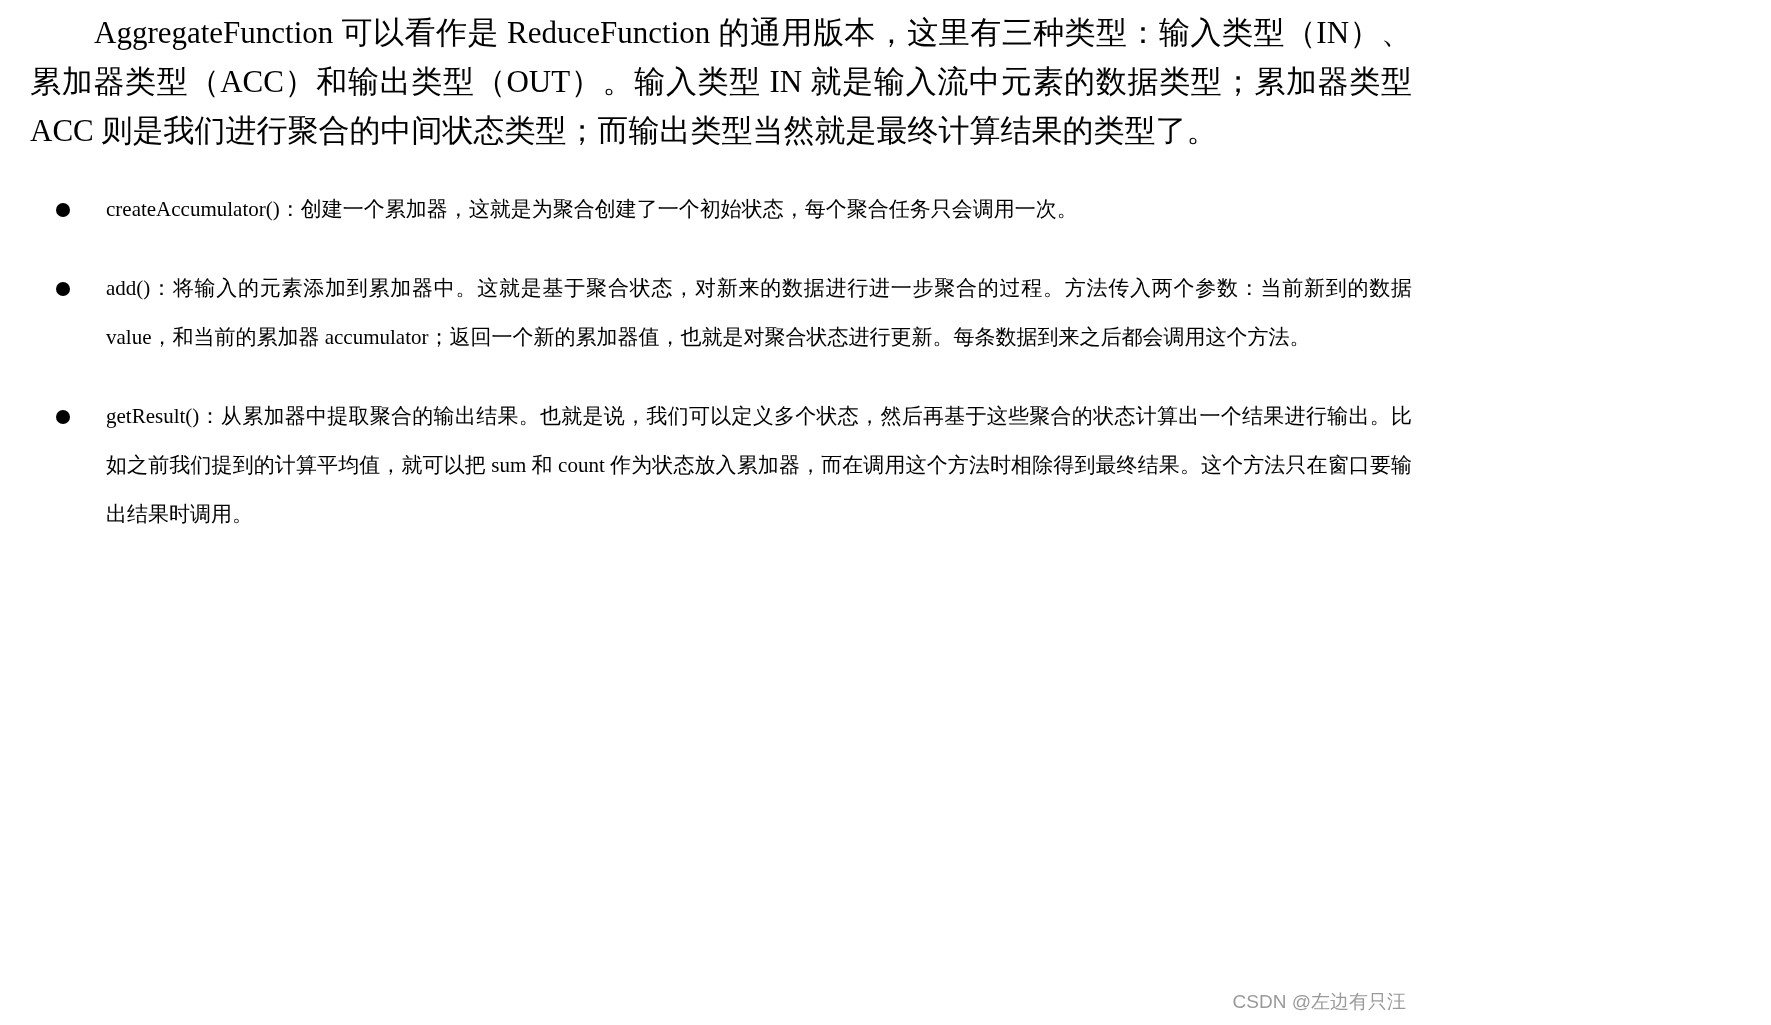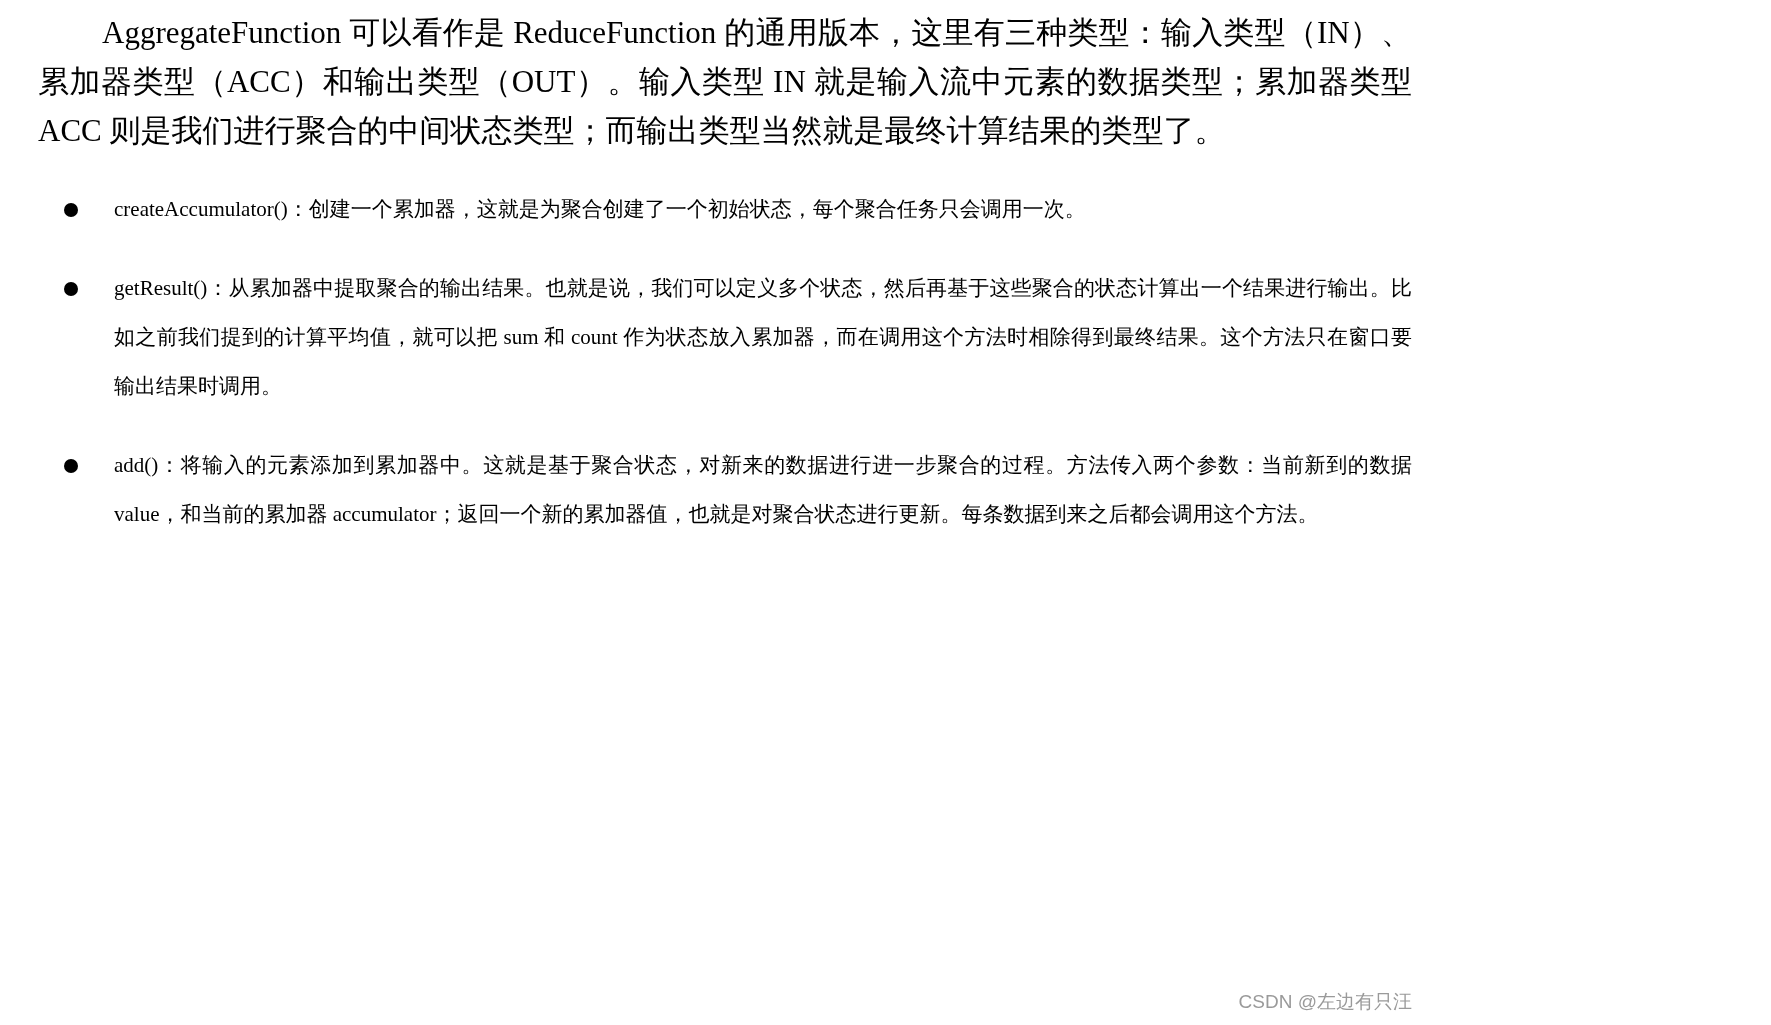--- a/index.html
+++ b/index.html
@@ -12,21 +12,21 @@
     height: 1025px;
     font-family: "Liberation Serif", "DejaVu Serif", serif;
     color: #000000;
     position: relative;
     overflow: hidden;
   }
   .page {
     box-sizing: border-box;
     width: 1442px;
     height: 1025px;
-    padding: 8px 30px 0 38px;
+    padding: 8px 30px 0 30px;
     position: relative;
   }
   .para {
     font-size: 31px;
     line-height: 49px;
     text-align: justify;
     text-justify: inter-ideograph;
     margin: 0 0 0 0;
     letter-spacing: 0px;
   }
@@ -58,21 +58,21 @@
     width: 14px;
     height: 14px;
     background: #000000;
     border-radius: 50%;
   }
   .bullet-item .body {
     display: block;
   }
   .watermark {
     position: absolute;
-    right: 30px;
+    right: 36px;
     bottom: 10px;
     font-family: "Liberation Sans", "DejaVu Sans", sans-serif;
     font-size: 19px;
     color: #9a9a9a;
     white-space: nowrap;
   }
 </style>
 </head>
 <body>
 
@@ -81,22 +81,22 @@
   <p class="para first">AggregateFunction 可以看作是 ReduceFunction 的通用版本，这里有三种类型：输入类型（IN）、累加器类型（ACC）和输出类型（OUT）。输入类型 IN 就是输入流中元素的数据类型；累加器类型 ACC 则是我们进行聚合的中间状态类型；而输出类型当然就是最终计算结果的类型了。</p>
 
 
   <ul class="bullet-list">
     <li class="bullet-item">
       <span class="dot"></span>
       <span class="body">createAccumulator()：创建一个累加器，这就是为聚合创建了一个初始状态，每个聚合任务只会调用一次。</span>
     </li>
     <li class="bullet-item">
       <span class="dot"></span>
-      <span class="body">getResult()：从累加器中提取聚合的输出结果。也就是说，我们可以定义多个状态，然后再基于这些聚合的状态计算出一个结果进行输出。比如之前我们提到的计算平均值，就可以把 sum 和 count 作为状态放入累加器，而在调用这个方法时相除得到最终结果。这个方法只在窗口要输出结果时调用。</span>
+      <span class="body">add()：将输入的元素添加到累加器中。这就是基于聚合状态，对新来的数据进行进一步聚合的过程。方法传入两个参数：当前新到的数据 value，和当前的累加器 accumulator；返回一个新的累加器值，也就是对聚合状态进行更新。每条数据到来之后都会调用这个方法。</span>
     </li>
     <li class="bullet-item">
       <span class="dot"></span>
-      <span class="body">add()：将输入的元素添加到累加器中。这就是基于聚合状态，对新来的数据进行进一步聚合的过程。方法传入两个参数：当前新到的数据 value，和当前的累加器 accumulator；返回一个新的累加器值，也就是对聚合状态进行更新。每条数据到来之后都会调用这个方法。</span>
+      <span class="body">getResult()：从累加器中提取聚合的输出结果。也就是说，我们可以定义多个状态，然后再基于这些聚合的状态计算出一个结果进行输出。比如之前我们提到的计算平均值，就可以把 sum 和 count 作为状态放入累加器，而在调用这个方法时相除得到最终结果。这个方法只在窗口要输出结果时调用。</span>
     </li>
   </ul>
 
   <div class="watermark">CSDN @左边有只汪</div>
 </div>
 
 </body></html>

